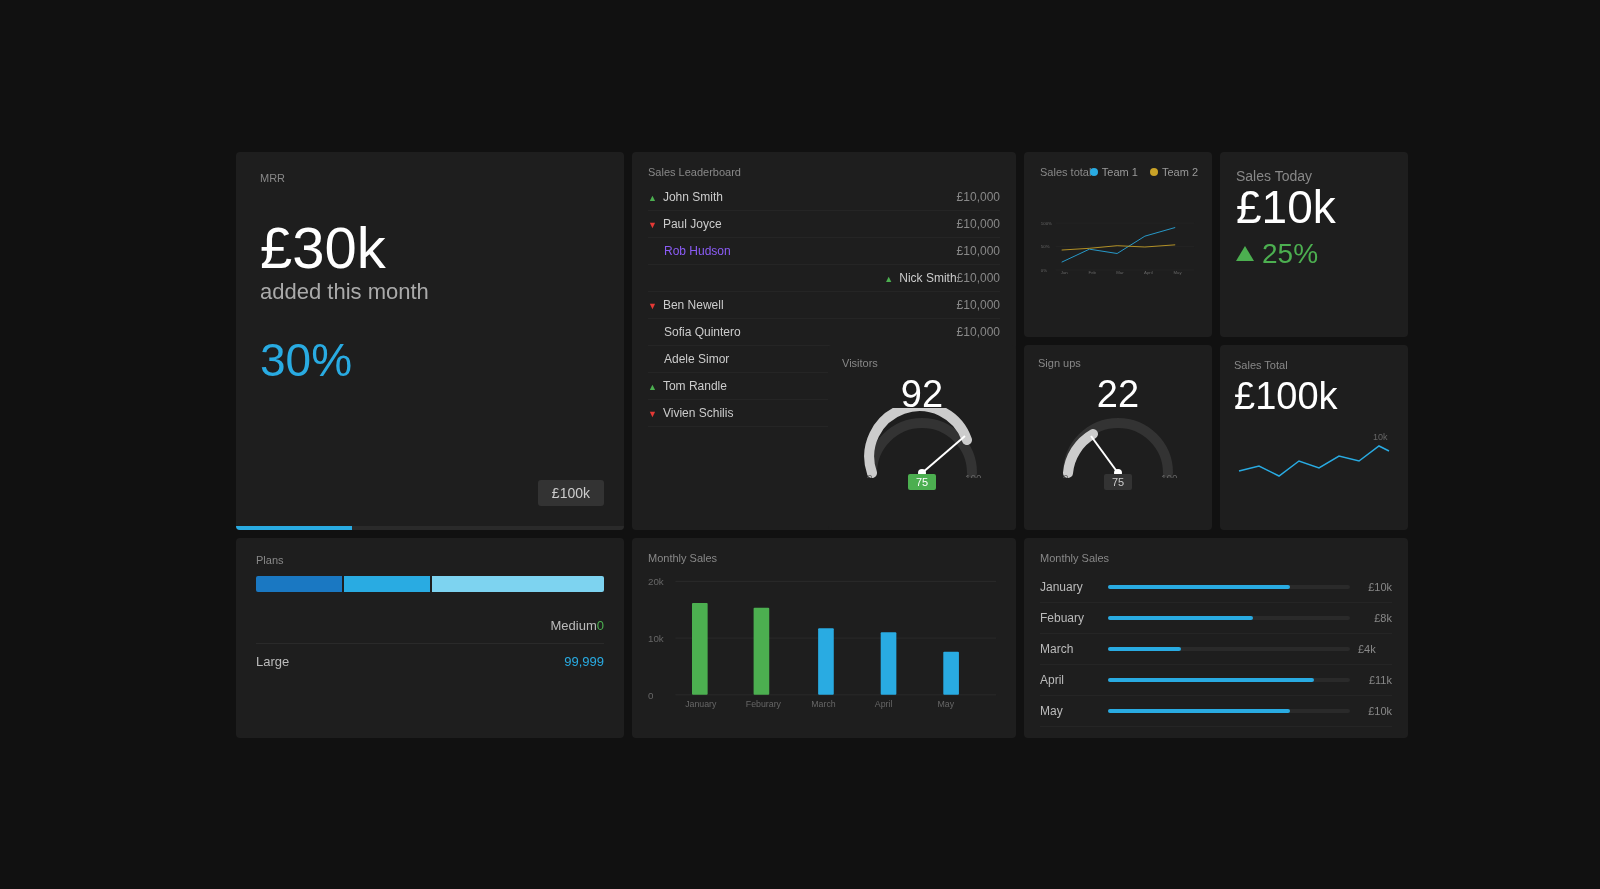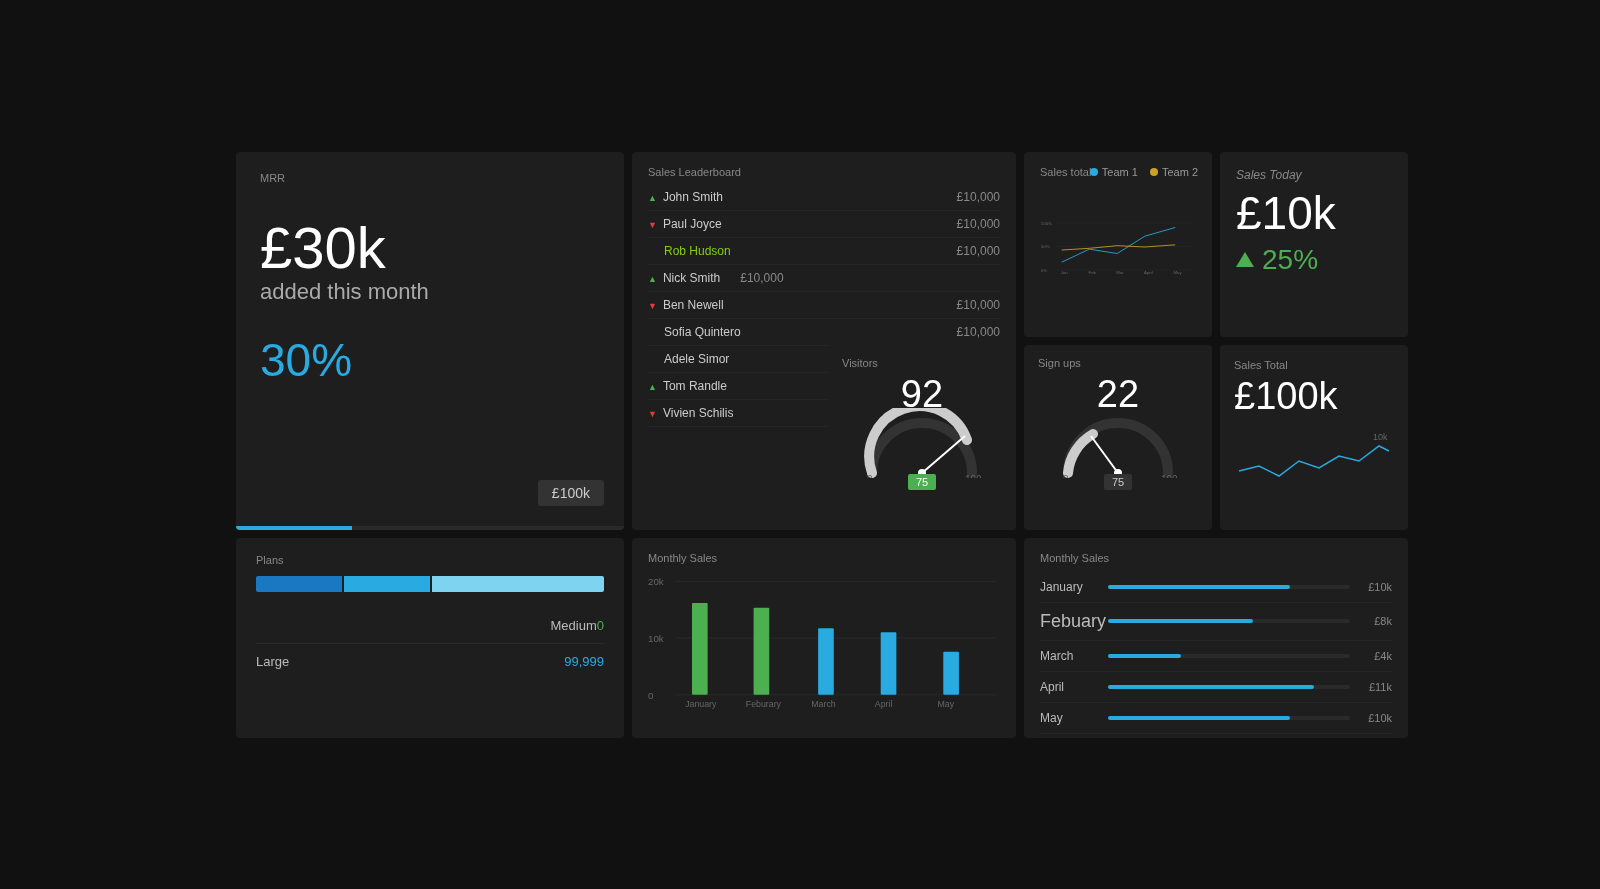--- a/index.html
+++ b/index.html
@@ -55,24 +55,24 @@
     <div id="leaderboard-rows">
         <div style="display: flex; align-items: center; justify-content: space-between; padding: 6px 0px; border-bottom: 1px solid rgb(37, 37, 37); font-size: 12px;">
           <span style="color:#ccc;"><span style="color:#4caf50; margin-right:6px; font-size:9px;">▲</span>John Smith</span>
           <span style="color:#888;">£10,000</span>
         </div>
         <div style="display: flex; align-items: center; justify-content: space-between; padding: 6px 0px; border-bottom: 1px solid rgb(37, 37, 37); font-size: 12px;">
           <span style="color:#ccc;"><span style="color:#e53935; margin-right:6px; font-size:9px;">▼</span>Paul Joyce</span>
           <span style="color:#888;">£10,000</span>
         </div>
         <div style="display: flex; align-items: center; justify-content: space-between; padding: 6px 0px; border-bottom: 1px solid rgb(37, 37, 37); font-size: 12px;">
-          <span style="color:#84cc16;"><span style="margin-right:6px; width:10px; display:inline-block;"></span>Rob Hudson</span>
-          <span style="color:#888;">£10,000</span>
-        </div>
-        <div style="display: flex; align-items: center; justify-content: flex-start; padding: 6px 0px; border-bottom: 1px solid rgb(37, 37, 37); font-size: 12px; gap: 20px;">
+          <span style="color:#8b5cf6;"><span style="margin-right:6px; width:10px; display:inline-block;"></span>Rob Hudson</span>
+          <span style="color:#888;">£10,000</span>
+        </div>
+        <div style="display: flex; align-items: center; justify-content: flex-end; padding: 6px 0px; border-bottom: 1px solid rgb(37, 37, 37); font-size: 12px;">
           <span style="color:#ccc;"><span style="color:#4caf50; margin-right:6px; font-size:9px;">▲</span>Nick Smith</span>
           <span style="color:#888;">£10,000</span>
         </div>
         <div style="display: flex; align-items: center; justify-content: space-between; padding: 6px 0px; border-bottom: 1px solid rgb(37, 37, 37); font-size: 12px;">
           <span style="color:#ccc;"><span style="color:#e53935; margin-right:6px; font-size:9px;">▼</span>Ben Newell</span>
           <span style="color:#888;">£10,000</span>
         </div>
         <div style="display: flex; align-items: center; justify-content: space-between; padding: 6px 0px; border-bottom: 1px solid rgb(37, 37, 37); font-size: 12px; gap: 12px;">
           <span style="color:#ccc;"><span style="margin-right:6px; width:10px; display:inline-block;"></span>Sofia Quintero</span>
           <span style="color:#888;">£10,000</span>
@@ -216,52 +216,52 @@
     <div style="font-size:11px; color:#888; margin-bottom:8px;">Monthly Sales</div>
     <div id="monthly-right-rows">
         <div style="display: flex; align-items: center; padding: 8px 0px; border-bottom: 1px solid rgb(37, 37, 37); font-size: 12px; gap: 8px;">
       <span style="width:60px; color:#bbb; font-size:12px;">January</span>
       <div style="flex:1; height:4px; background:#2a2a2a; border-radius:2px;">
         <div style="height:100%; width:75%; background:#29abe2; border-radius:2px;"></div>
       </div>
       <span style="width:34px; text-align:right; color:#888; font-size:11px;">£10k</span>
     </div>
         <div style="display: flex; align-items: center; padding: 8px 0px; border-bottom: 1px solid rgb(37, 37, 37); font-size: 12px; gap: 8px;">
-      <span style="width:60px; color:#bbb; font-size:18px;">Febuary</span>
+      <span style="width:60px; color:#bbb; font-size:12px;">Febuary</span>
       <div style="flex:1; height:4px; background:#2a2a2a; border-radius:2px;">
         <div style="height:100%; width:60%; background:#29abe2; border-radius:2px;"></div>
       </div>
       <span style="width:34px; text-align:right; color:#888; font-size:11px;">£8k</span>
     </div>
         <div style="display: flex; align-items: center; padding: 8px 0px; border-bottom: 1px solid rgb(37, 37, 37); font-size: 12px; gap: 8px;">
       <span style="width:60px; color:#bbb; font-size:12px;">March</span>
       <div style="flex:1; height:4px; background:#2a2a2a; border-radius:2px;">
         <div style="height:100%; width:30%; background:#29abe2; border-radius:2px;"></div>
       </div>
-      <span style="width:34px; text-align:right; color:#888; font-size:11px;">£4k</span>
+      <span style="width:34px; color:#888; font-size:11px;">£4k</span>
     </div>
         <div style="display: flex; align-items: center; padding: 8px 0px; border-bottom: 1px solid rgb(37, 37, 37); font-size: 12px; gap: 8px;">
       <span style="width:60px; color:#bbb; font-size:12px;">April</span>
       <div style="flex:1; height:4px; background:#2a2a2a; border-radius:2px;">
         <div style="height:100%; width:85%; background:#29abe2; border-radius:2px;"></div>
       </div>
       <span style="width:34px; text-align:right; color:#888; font-size:11px;">£11k</span>
     </div>
         <div style="display: flex; align-items: center; padding: 8px 0px; border-bottom: 1px solid rgb(37, 37, 37); font-size: 12px; gap: 8px;">
       <span style="width:60px; color:#bbb; font-size:12px;">May</span>
       <div style="flex:1; height:4px; background:#2a2a2a; border-radius:2px;">
         <div style="height:100%; width:75%; background:#29abe2; border-radius:2px;"></div>
       </div>
       <span style="width:34px; text-align:right; color:#888; font-size:11px;">£10k</span>
     </div>
       </div>
   </div>
 
 <div style="grid-area: 1 / 5; background: rgb(30, 30, 30); border-radius: 4px; padding: 16px;">
-    <div style="font-size:12px; color:#888; margin-bottom:8px;font-style:italic;">Sales Today</div>
+    <div style="font-size:14px; color:#888; ">Sales Today</div>
     <div style="font-size:46px; color:#fff; font-weight:200; line-height:1;">£10k</div>
     <div style="display:flex; align-items:center; gap:8px; margin-top:8px;">
       <div style="width:0;height:0;border-left:9px solid transparent;border-right:9px solid transparent;border-bottom:15px solid #4caf50;"></div>
       <span style="font-size:28px; color:#4caf50; font-weight:200;">25%</span>
     </div>
   </div>
     <div style="grid-area: 2 / 5; background: rgb(30, 30, 30); border-radius: 4px; padding: 14px;">
     <div style="font-size:11px; color:#888; margin-bottom:4px;">Sales Total</div>
     <div style="font-size:38px; color:#fff; font-weight:200;">£100k</div>
     <div style="margin-top:8px; position:relative;">

